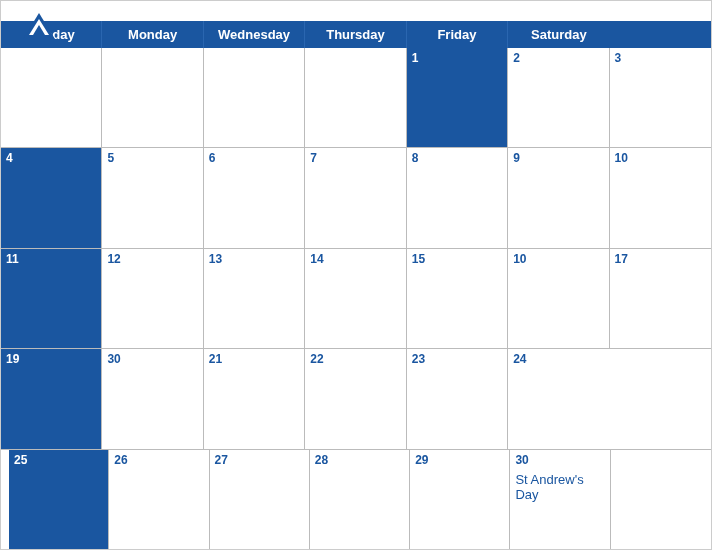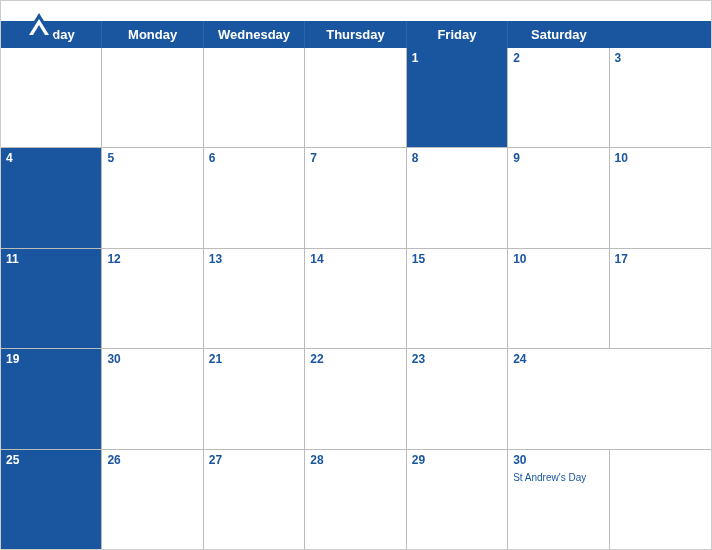--- a/index.html
+++ b/index.html
@@ -79,38 +79,39 @@
       border-right: none;
     }
     .date-num {
       font-size: 12px;
       font-weight: bold;
       color: #1a56a0;
       padding: 3px 5px;
       display: block;
     }
     .holiday-label {
-      font-size: 10px;
+      font-size: 13px;
       color: #1a56a0;
       padding: 2px 5px;
       display: block;
     }
     .grid-wrapper {
       flex: 1;
       display: flex;
       flex-direction: column;
     }
     .week-row-div {
       display: grid;
       grid-template-columns: repeat(7, 1fr);
       flex: 1;
       border-bottom: 1px solid #bbb;
     }
     .week-row-div:last-child {
       border-bottom: none;
+      margin-left: 8px;
     }
     .cell {
       border-right: 1px solid #bbb;
       position: relative;
       min-height: 70px;
     }
     .cell:last-child {
       border-right: none;
     }
     .cell-blue {

